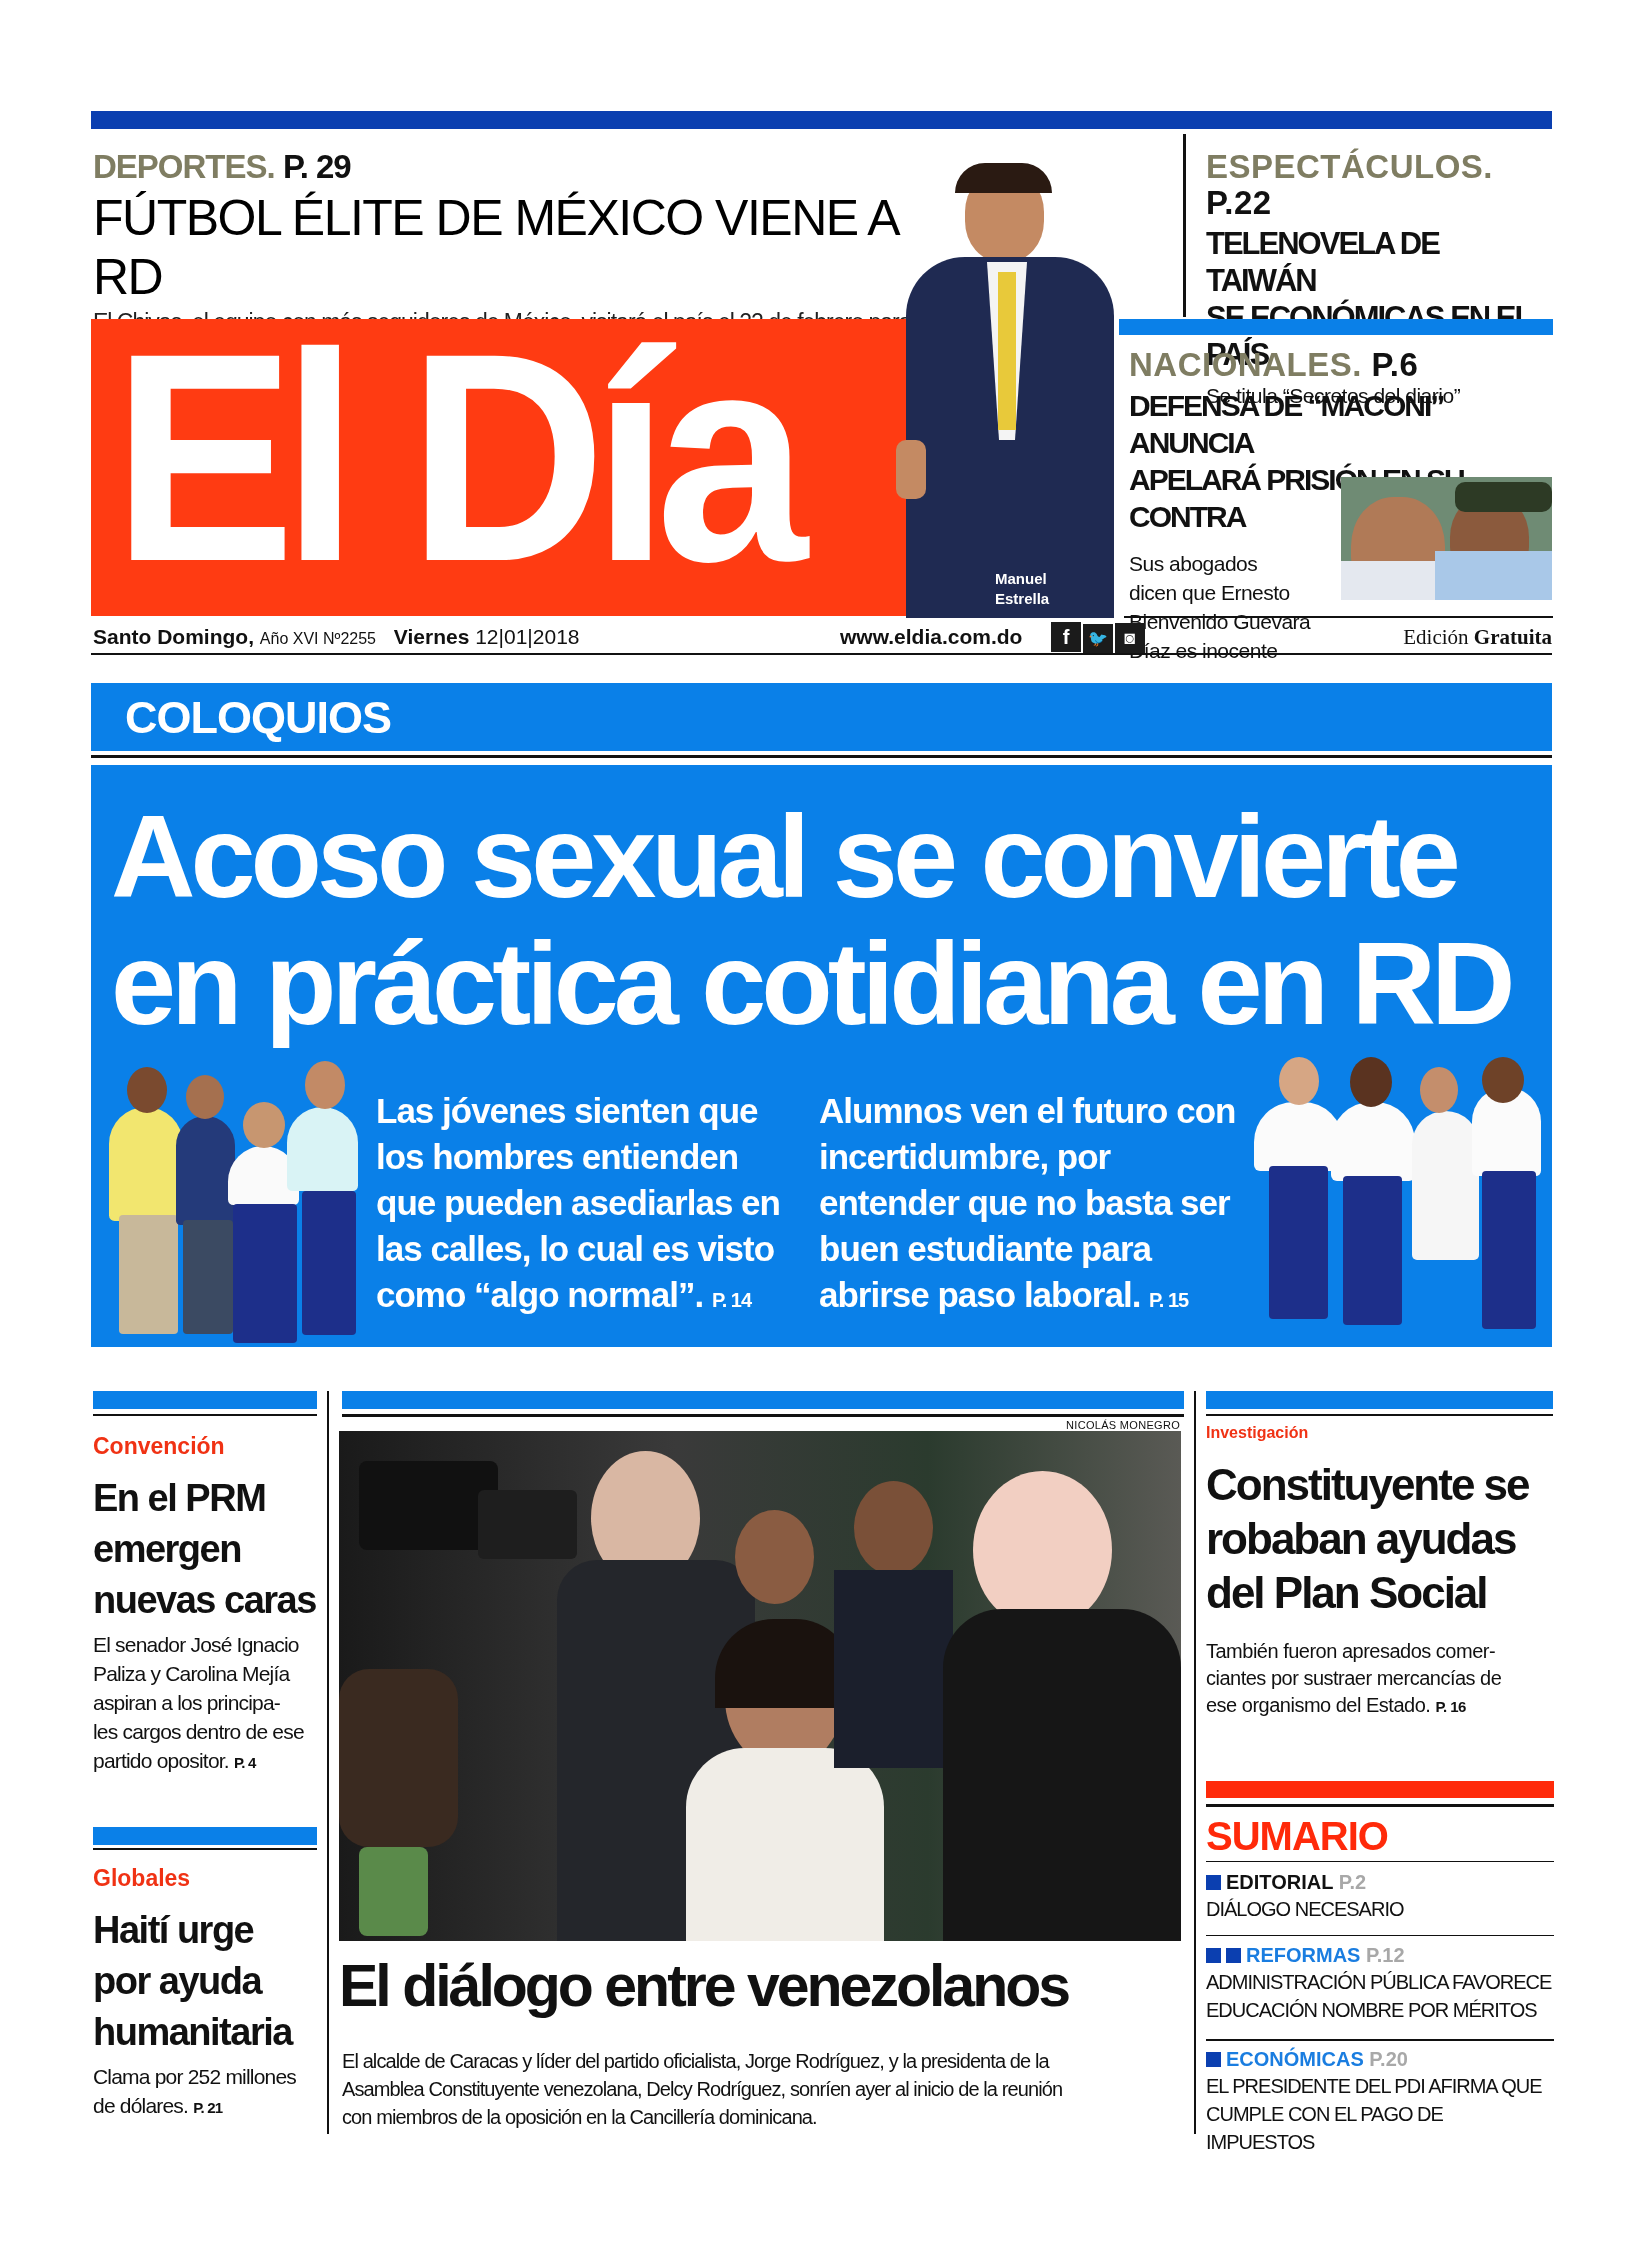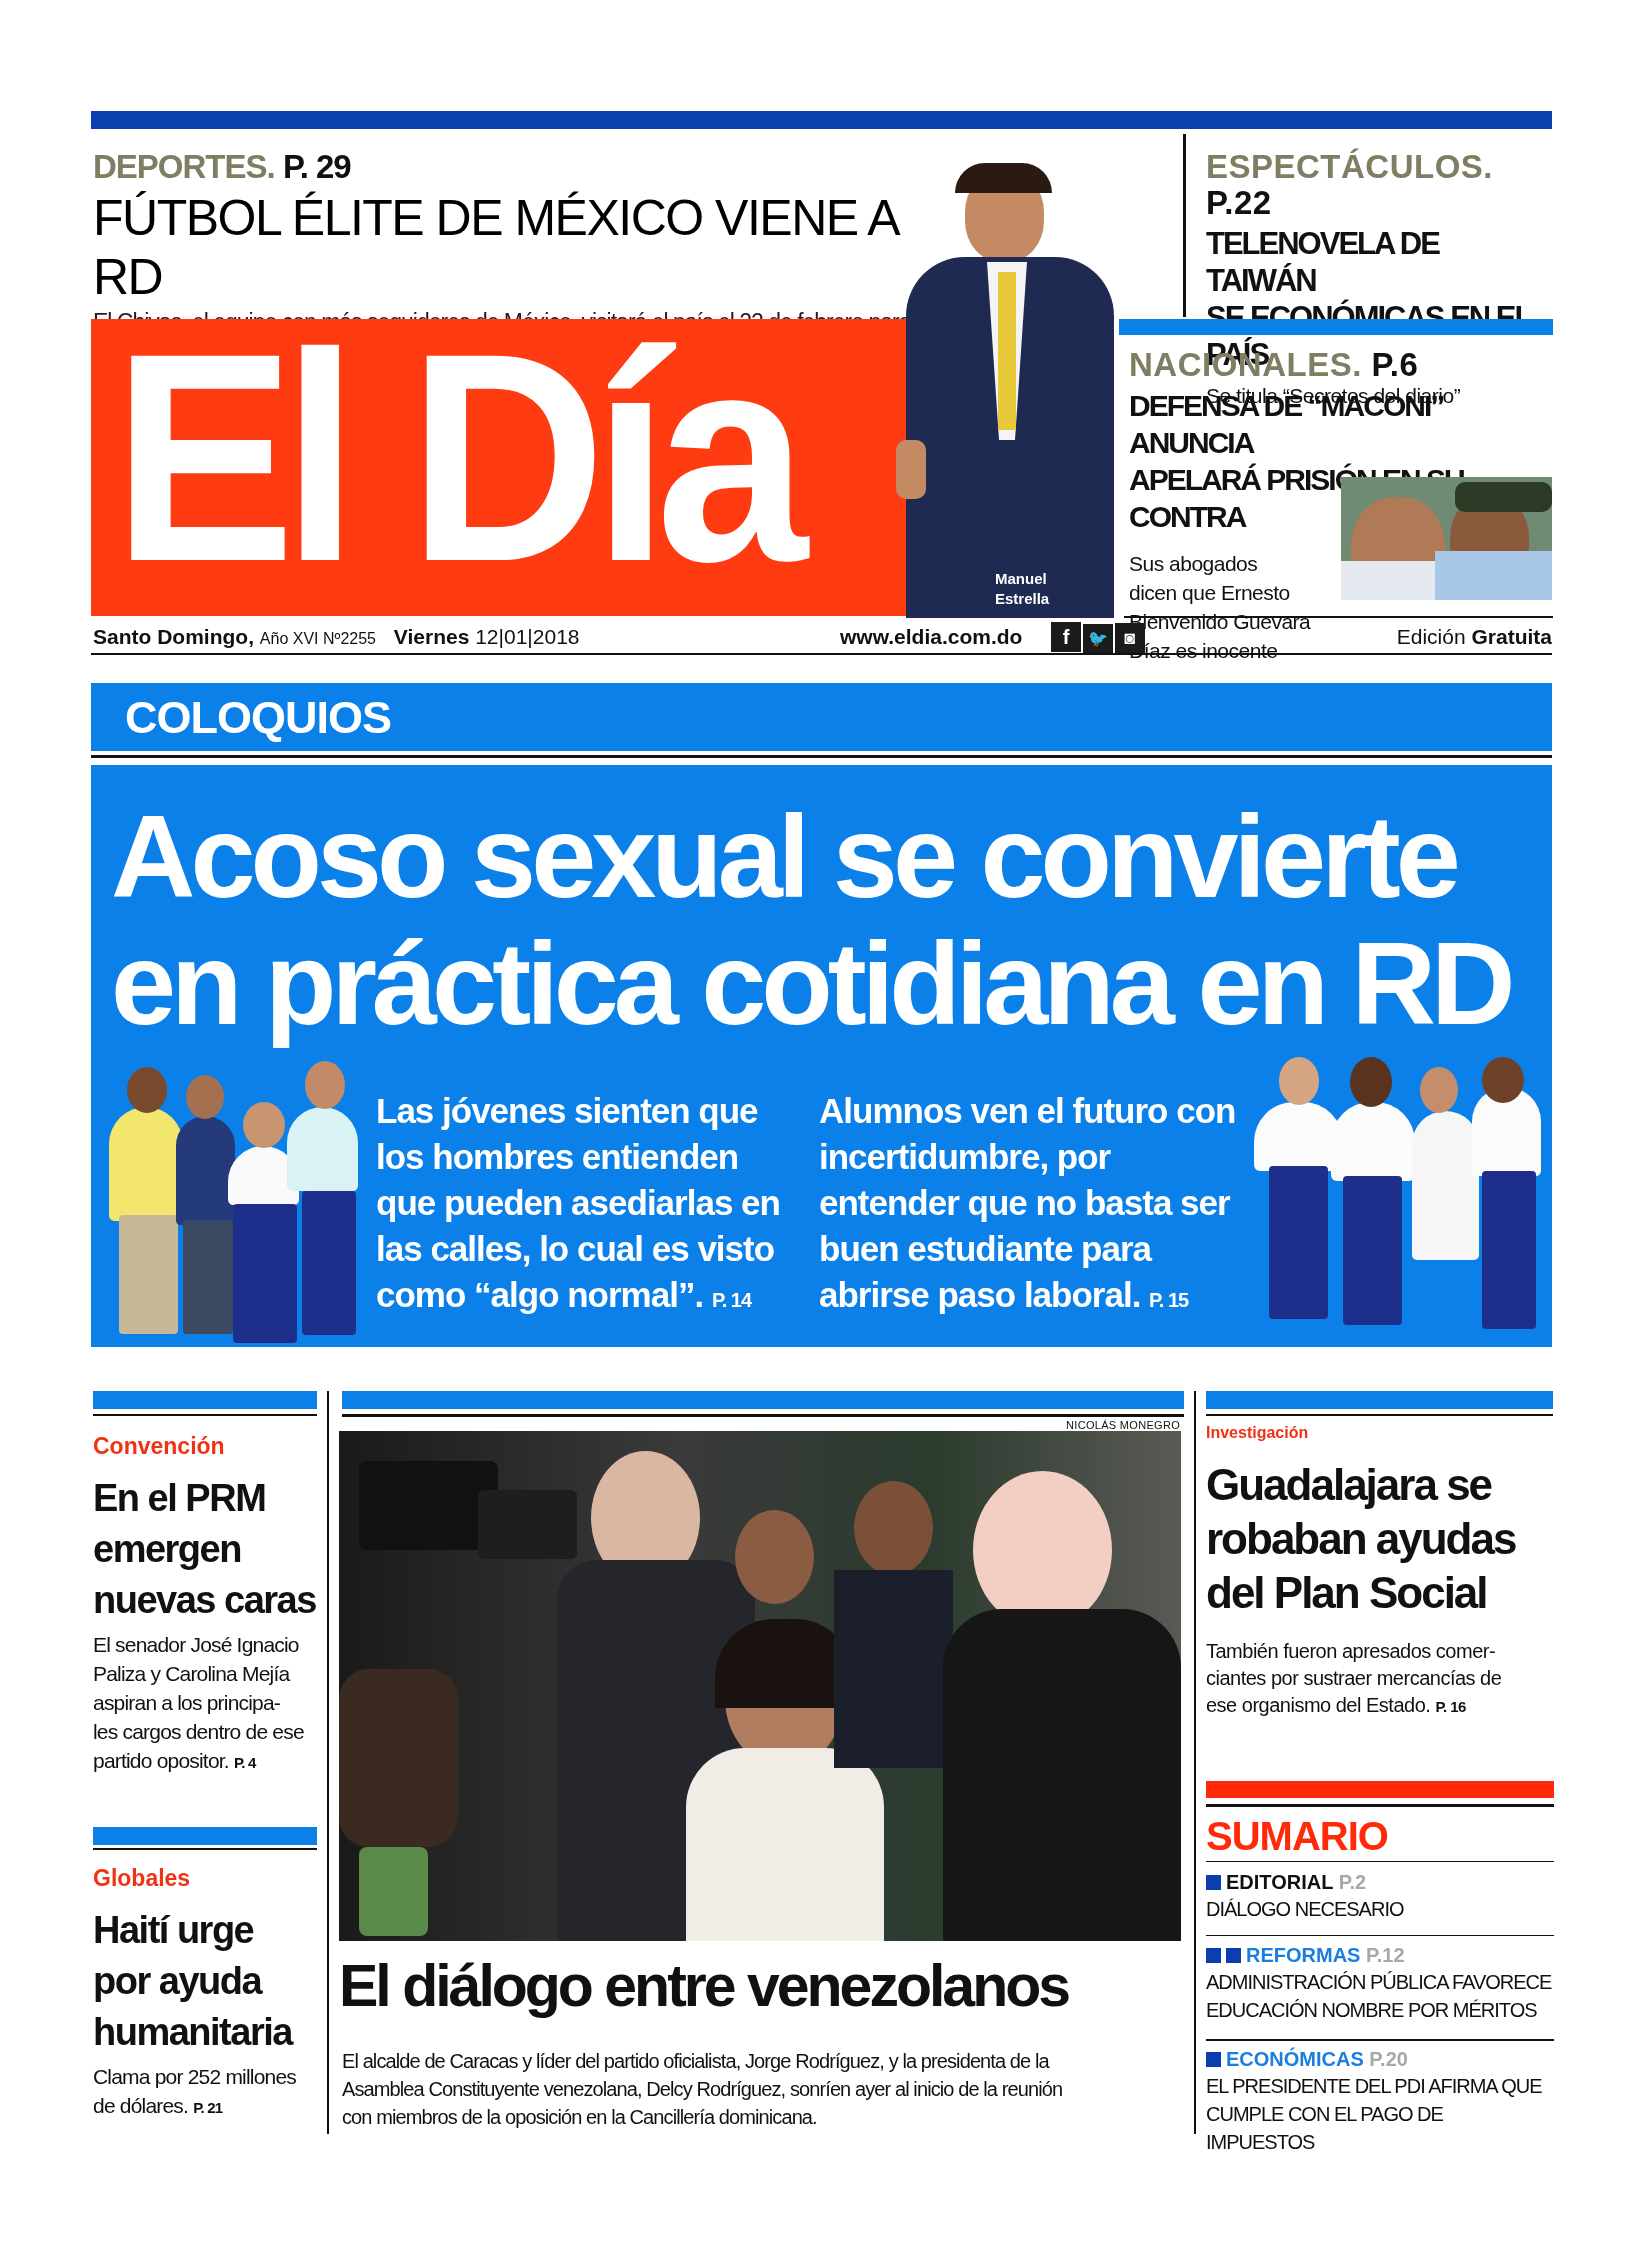--- a/index.html
+++ b/index.html
@@ -101,21 +101,21 @@
 <div class="abs rule" style="left:1124px;top:616px;width:429px;height:2px;"></div>
 <div class="abs" style="left:93px;top:622px;width:1459px;height:30px;font-size:21px;line-height:30px;">
   <span style="font-weight:bold;">Santo Domingo,</span>
   <span style="font-size:16px;">Año XVI Nº2255</span>
   <span style="font-weight:bold;margin-left:12px;">Viernes</span>
   <span>12|01|2018</span>
   <span class="abs" style="left:747px;top:0;font-weight:bold;">www.eldia.com.do</span>
   <span class="abs" style="left:958px;top:0;">
     <span class="social-icon">f</span><span class="social-icon" style="font-size:16px;">🐦</span><span class="social-icon" style="font-size:18px;">◙</span>
   </span>
-  <span class="abs" style="right:0;top:0;">
+  <span class="abs" style="right:0;top:0;font-family:Liberation Serif, serif;">
     <span>Edición</span>
     <span style="font-weight:bold;">Gratuita</span>
   </span>
 </div>
 <div class="abs rule" style="left:91px;top:653px;width:1461px;height:2px;"></div>
 
 <div class="abs blue-bar" style="left:91px;top:683px;width:1461px;height:68px;">
   <div style="position:absolute;left:34px;top:9px;color:#fff;font-weight:bold;font-size:45px;letter-spacing:-1px;">COLOQUIOS</div>
 </div>
 <div class="abs rule" style="left:91px;top:755px;width:1461px;height:3px;"></div>
@@ -234,21 +234,21 @@
   <div>con miembros de la oposición en la Cancillería dominicana.</div>
 </div>
 
 <div class="abs vrule" style="left:1194px;top:1391px;height:743px;width:2px;"></div>
 
 <div class="abs blue-bar" style="left:1206px;top:1391px;width:347px;height:18px;"></div>
 <div class="abs rule" style="left:1206px;top:1414px;width:347px;"></div>
 <div class="abs" style="left:1206px;top:1418px;width:351px;">
   <div class="kicker-red" style="font-size:16px;line-height:30px;">Investigación</div>
   <div style="font-weight:bold;font-size:44px;line-height:54px;letter-spacing:-2px;margin-top:10px;">
-    <div>Guadalajara se</div>
+    <div>Constituyente se</div>
     <div>robaban ayudas</div>
     <div>del Plan Social</div>
   </div>
   <div style="font-size:20px;line-height:27px;letter-spacing:-0.5px;margin-top:18px;">
     <div>También fueron apresados comer-</div>
     <div>ciantes por sustraer mercancías de</div>
     <div><span>ese organismo del Estado.</span> <b style="font-size:15px;">P. 16</b></div>
   </div>
 </div>
 

